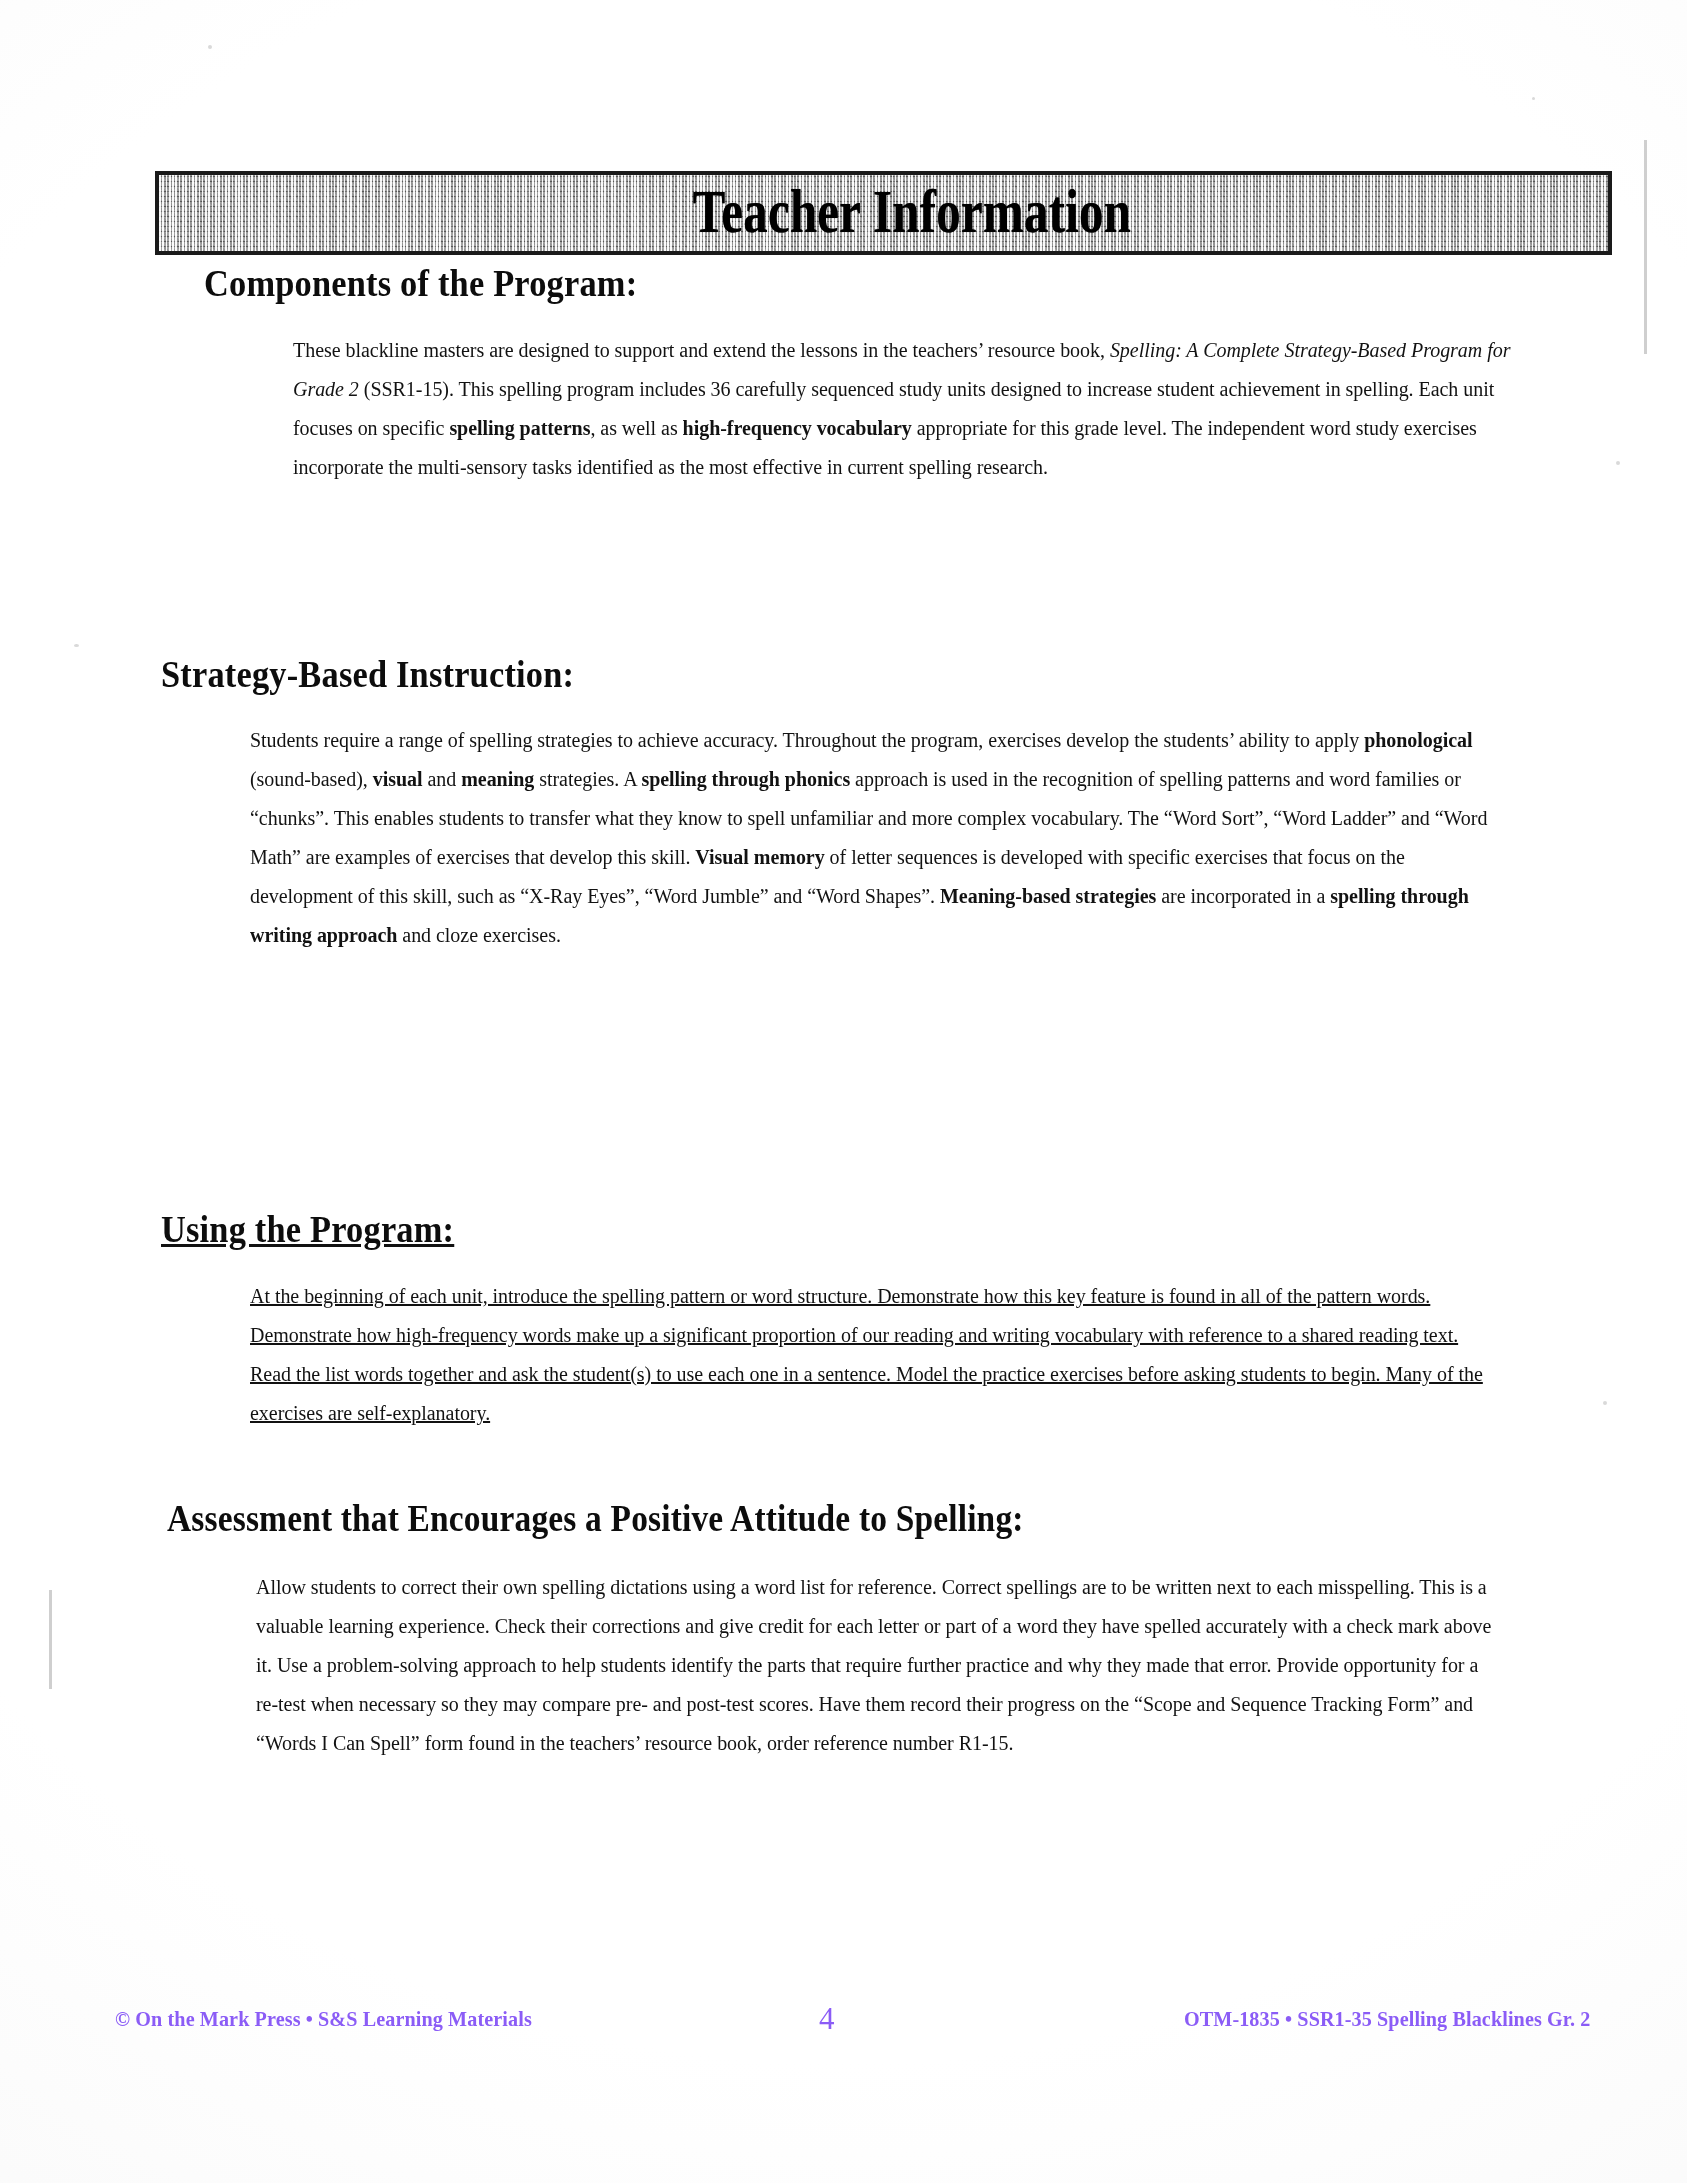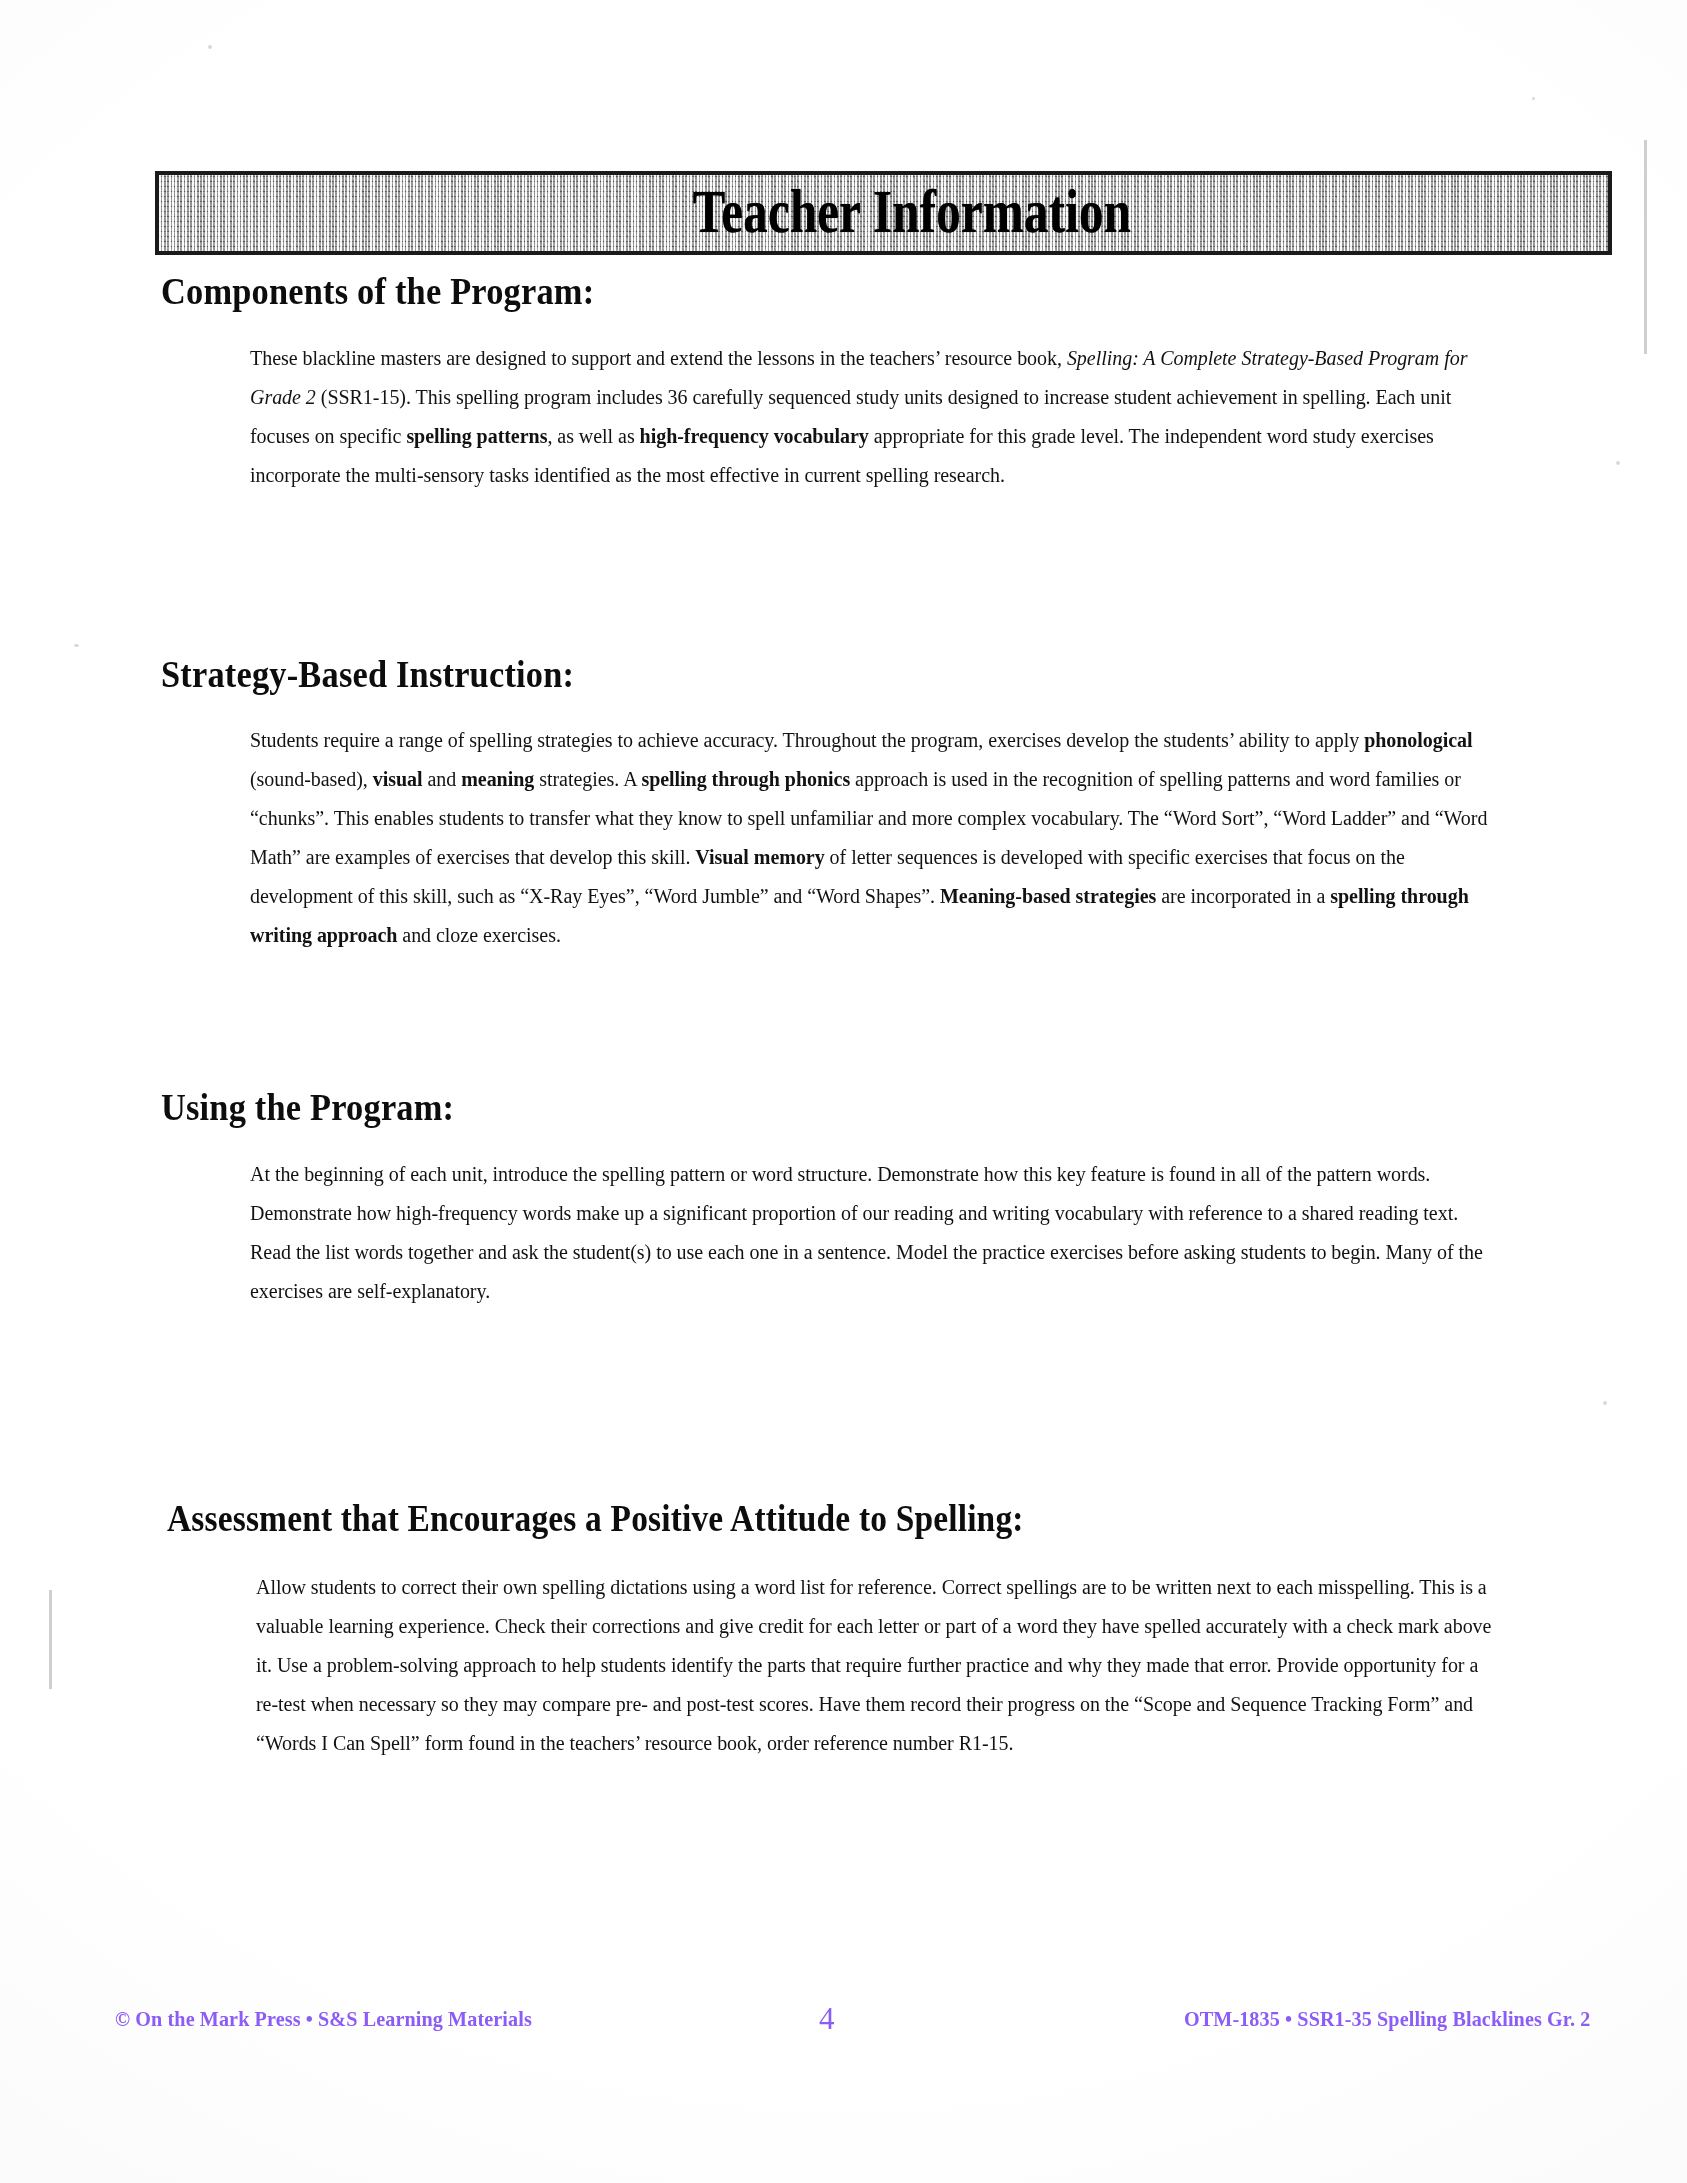--- a/index.html
+++ b/index.html
@@ -160,31 +160,31 @@
 <div class="edge-line" style="left:1644px;top:140px;width:2.5px;height:214px;"></div>
 
 <div class="content">
 
   <div class="banner-wrap">
     <div class="banner">
       <div class="banner-title">Teacher Information</div>
     </div>
   </div>
 
-  <div class="sec" style="top:272px;">
+  <div class="sec" style="top:264px;margin-left:43px;">
     <h2 class="section-heading">Components of the Program:</h2>
     <div class="body" style="margin-top:28px;"><span>These blackline masters are designed to support and extend the lessons in the teachers’ resource book, </span><i>Spelling:  A Complete Strategy-Based Program for Grade 2</i><span> (SSR1-15).  This spelling program includes 36 carefully sequenced study units designed to increase student achievement in spelling.  Each unit focuses on specific </span><b>spelling patterns</b><span>, as well as </span><b>high-frequency vocabulary</b><span> appropriate for this grade level.  The independent word study exercises incorporate the multi-sensory tasks identified as the most effective in current spelling research.</span></div>
   </div>
 
   <div class="sec" style="top:655px;">
     <h2 class="section-heading">Strategy-Based Instruction:</h2>
     <div class="body" style="margin-top:27px;"><span>Students require a range of spelling strategies to achieve accuracy.  Throughout the program, exercises develop the students’ ability to apply </span><b>phonological</b><span> (sound-based), </span><b>visual</b><span> and </span><b>meaning</b><span> strategies.  A </span><b>spelling through phonics</b><span> approach is used in the recognition of spelling patterns and word families or “chunks”.  This enables students to transfer what they know to spell unfamiliar and more complex vocabulary.  The “Word Sort”, “Word Ladder” and “Word Math” are examples of exercises that develop this skill.  </span><b>Visual memory</b><span> of letter sequences is developed with specific exercises that focus on the development of this skill, such as “X-Ray Eyes”, “Word Jumble” and “Word Shapes”.  </span><b>Meaning-based strategies</b><span> are incorporated in a </span><b>spelling through writing approach</b><span> and cloze exercises.</span></div>
   </div>
 
-  <div class="sec" style="top:1088px;">
+  <div class="sec" style="top:1210px;text-decoration:underline;">
     <h2 class="section-heading">Using the Program:</h2>
     <div class="body" style="margin-top:28px;"><span>At the beginning of each unit, introduce the spelling pattern or word structure.  Demonstrate how this key feature is found in all of the pattern words.  Demonstrate how high-frequency words make up a significant proportion of our reading and writing vocabulary with reference to a shared reading text.  Read the list words together and ask the student(s) to use each one in a sentence.  Model the practice exercises before asking students to begin.  Many of the exercises are self-explanatory.</span></div>
   </div>
 
   <div class="sec" style="top:1498px;left:161px;margin-left:6px;">
     <h2 class="section-heading heading-narrow">Assessment that Encourages a Positive Attitude to Spelling:</h2>
     <div class="body" style="margin-top:30px;"><span>Allow students to correct their own spelling dictations using a word list for reference.  Correct spellings are to be written next to each misspelling.  This is a valuable learning experience.  Check their corrections and give credit for each letter or part of a word they have spelled accurately with a check mark above it.  Use a problem-solving approach to help students identify the parts that require further practice and why they made that error.  Provide opportunity for a re-test when necessary so they may compare pre- and post-test scores.  Have them record their progress on the “Scope and Sequence Tracking Form” and “Words I Can Spell” form found in the teachers’ resource book, order reference number R1-15.</span></div>
   </div>
 
   <div class="footer">

